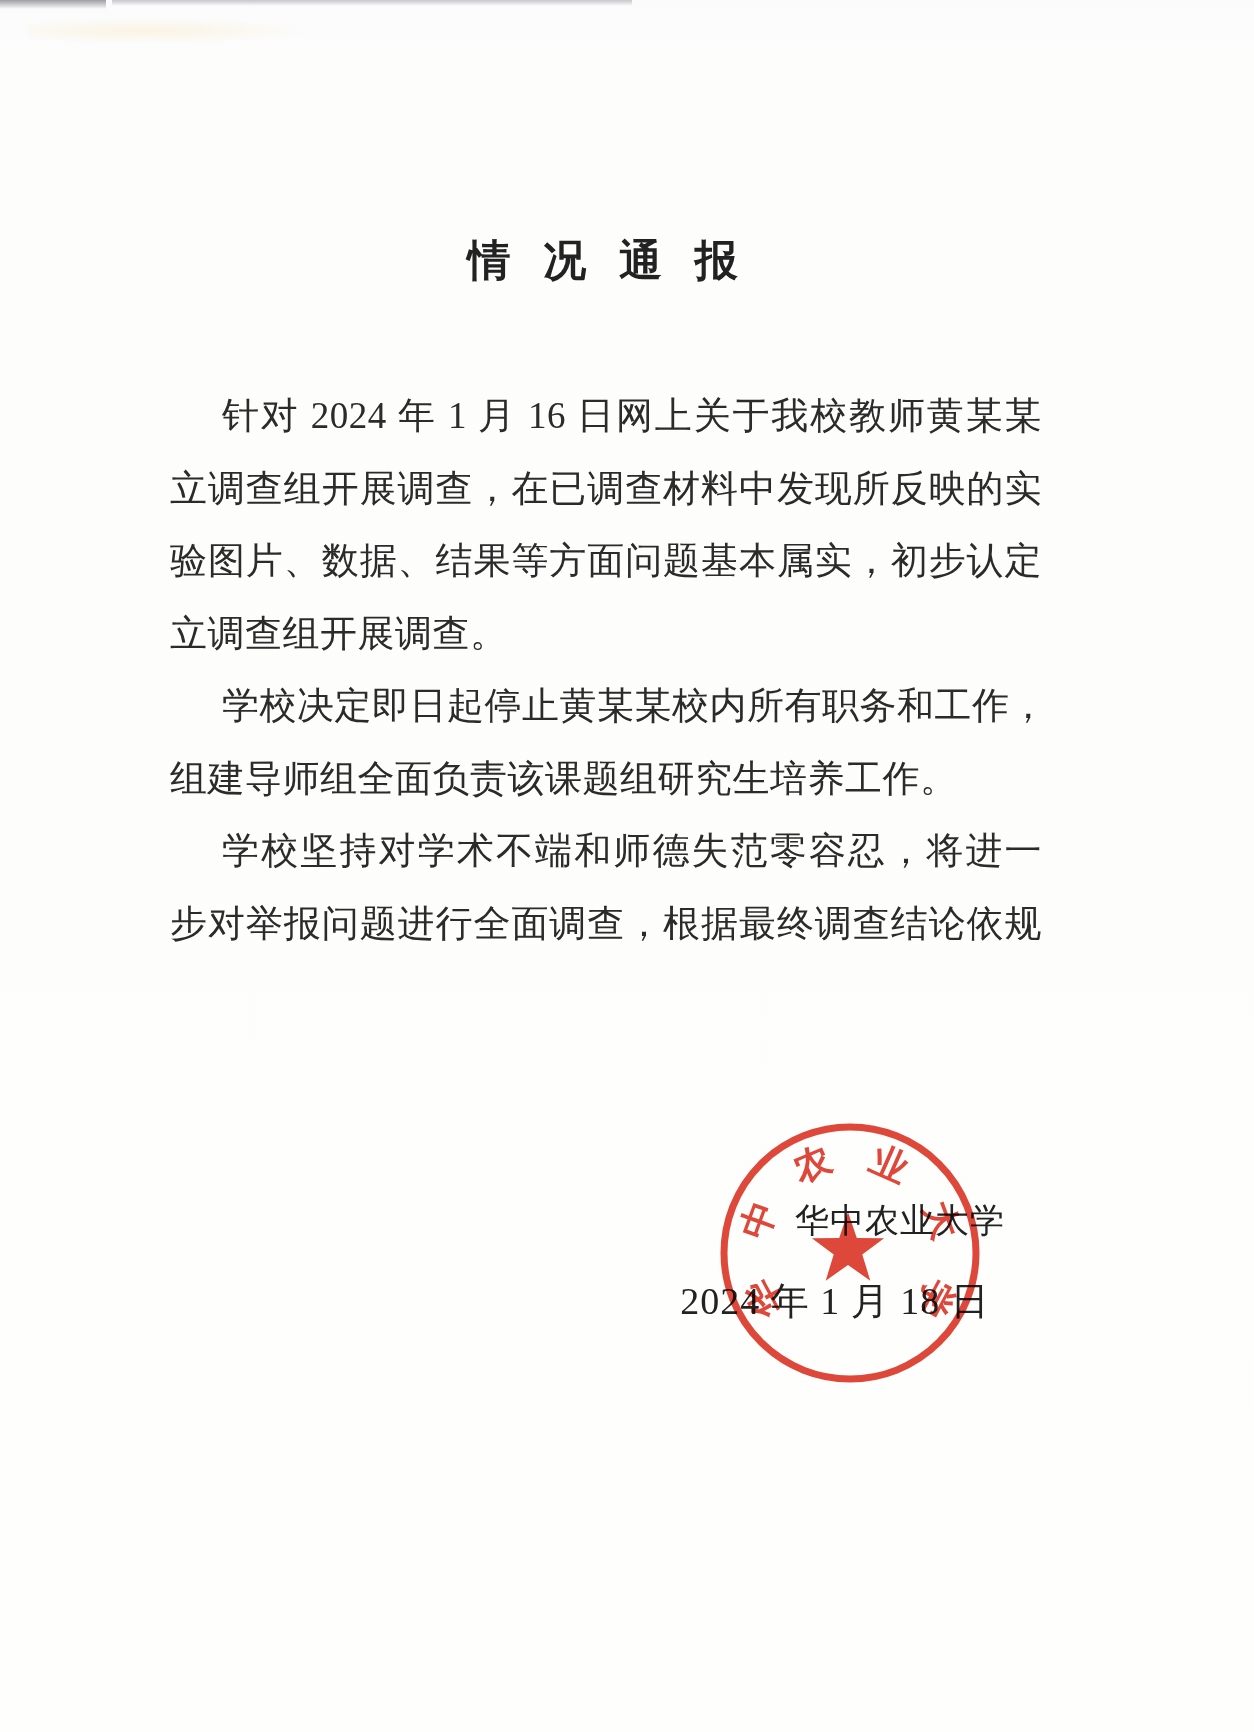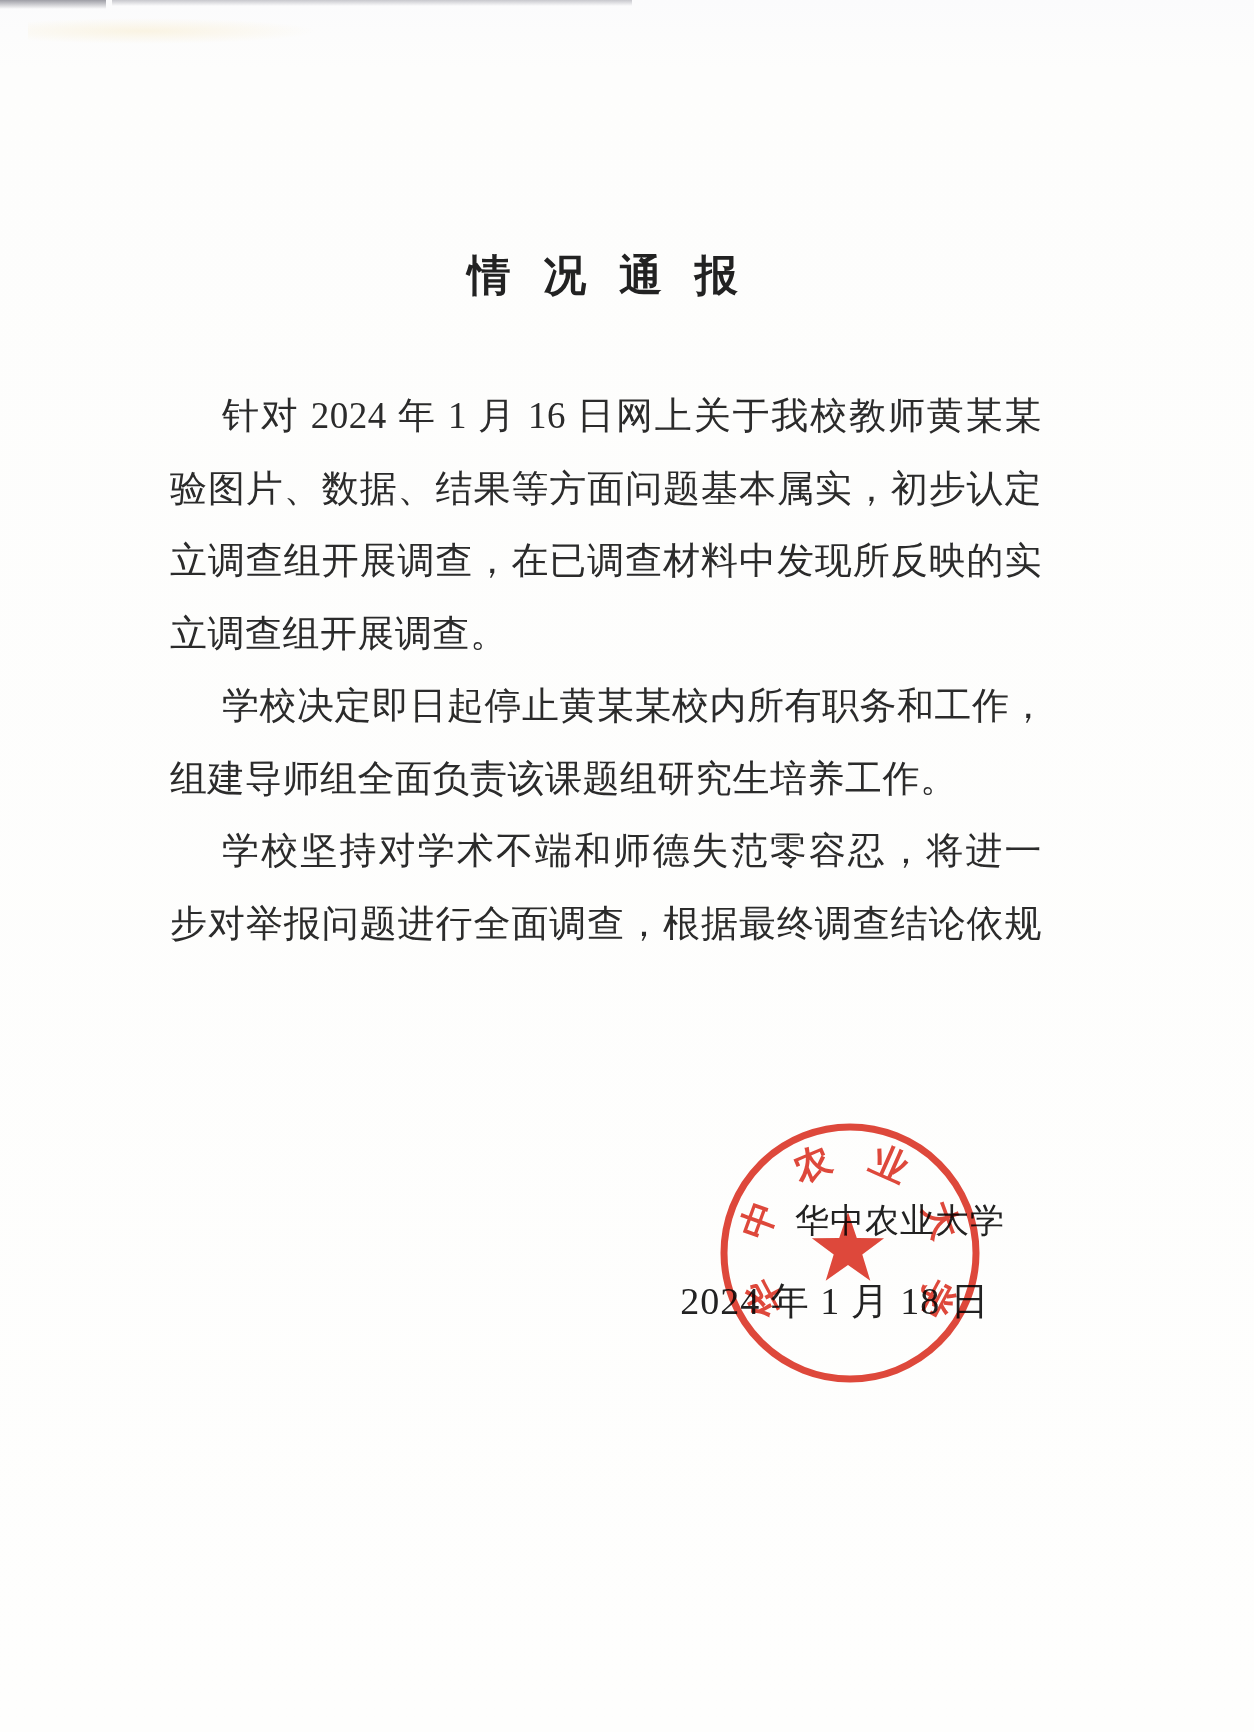--- a/index.html
+++ b/index.html
@@ -36,21 +36,20 @@
     left: 170px;
     top: 232px;
     width: 872px;
     text-align: center;
     font-size: 43px;
     font-weight: bold;
     letter-spacing: 7px;
     word-spacing: 8px;
     color: #222;
     white-space: nowrap;
-    margin-top: 15px;
   }
 
   .body-text {
     position: absolute;
     left: 170px;
     top: 380px;
     width: 872px;
   }
   .line {
     height: 72.5px;
@@ -112,22 +111,22 @@
 <div class="page">
 
   <div class="scan-strip-a"></div>
   <div class="scan-strip-b"></div>
   <div class="scan-smudge"></div>
 
   <div class="title">情 况 通 报</div>
 
   <div class="body-text">
     <div class="line full indent">针对 2024 年 1 月 16 日网上关于我校教师黄某某</div>
+    <div class="line full">立调查组开展调查，在已调查材料中发现所反映的实</div>
     <div class="line full">验图片、数据、结果等方面问题基本属实，初步认定</div>
-    <div class="line full">立调查组开展调查，在已调查材料中发现所反映的实</div>
     <div class="line last">立调查组开展调查。</div>
     <div class="line full indent">学校决定即日起停止黄某某校内所有职务和工作，</div>
     <div class="line last">组建导师组全面负责该课题组研究生培养工作。</div>
     <div class="line full indent">学校坚持对学术不端和师德失范零容忍，将进一</div>
     <div class="line full">步对举报问题进行全面调查，根据最终调查结论依规</div>
   </div>
 
   <div class="sig-org">华中农业大学</div>
   <div class="sig-date">2024 年 1 月 18 日</div>
 

